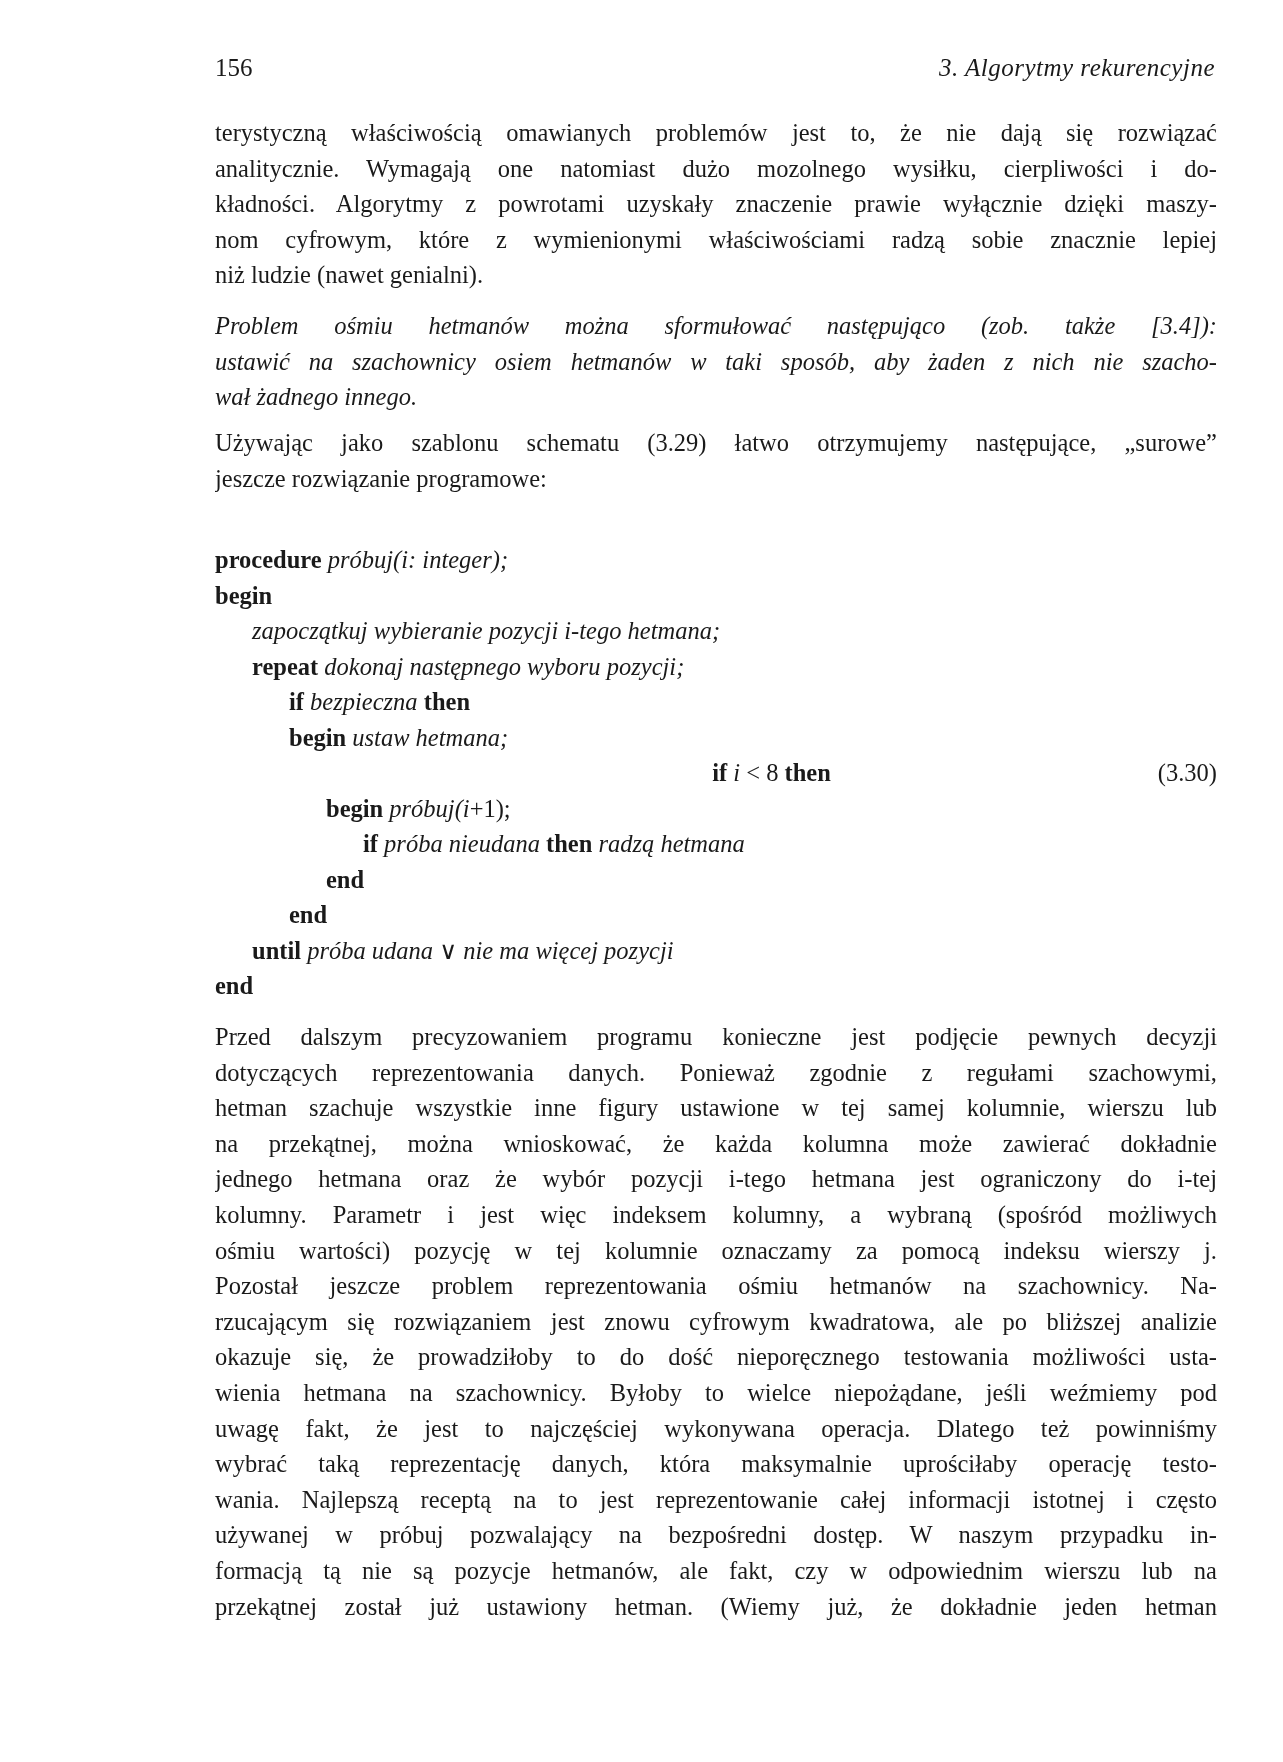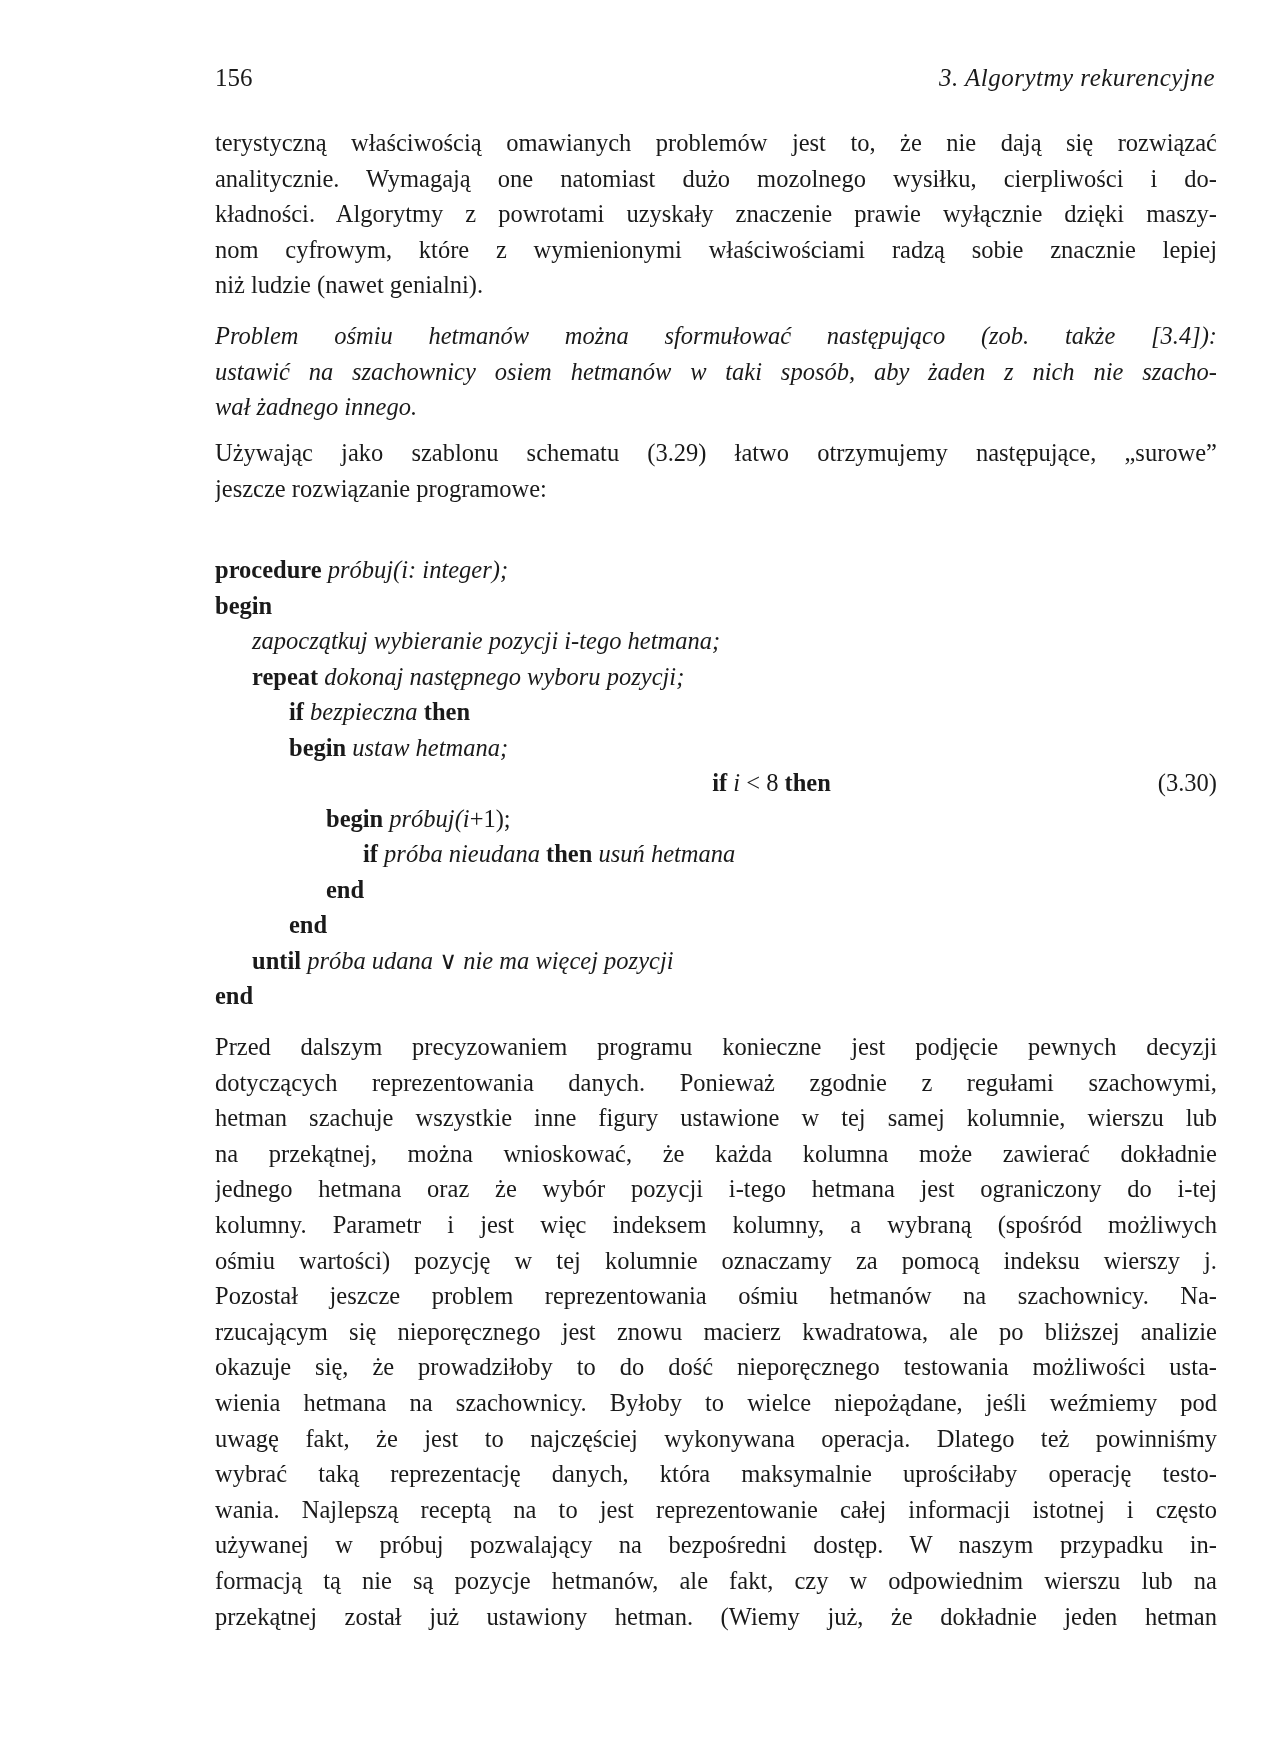--- a/index.html
+++ b/index.html
@@ -1,21 +1,21 @@
 <!DOCTYPE html>
 <html><head>
 <meta charset="utf-8">
 <style>
   html, body { margin: 0; padding: 0; background: #ffffff; }
   body {
     width: 1283px; height: 1762px; position: relative; overflow: hidden;
     font-family: "Liberation Serif", "DejaVu Serif", serif;
     color: #1a1a1a;
   }
-  .page { position: absolute; left: 0; top: 14px; width: 1283px; height: 1430px; }
+  .page { position: absolute; left: 0; top: 4px; width: 1283px; height: 1430px; }
   .header {
     position: absolute; top: 50px; left: 215px; width: 1000px;
     display: flex; justify-content: space-between; align-items: baseline;
     font-size: 25px;
   }
   .header .title { font-style: italic; letter-spacing: 0.5px; }
   .block { position: absolute; left: 215px; width: 1002px; font-size: 24.5px; }
   .line {
     height: 35.6px; line-height: 35.6px; white-space: nowrap;
     text-align: justify; text-align-last: justify; overflow: hidden;
@@ -58,37 +58,37 @@
 
   <div class="code" id="procedure" style="top:522px;">
       <div class="cline" style="padding-left: 0px; margin-top: 16px;"><span class="kw">procedure</span><span class="it"> próbuj(i: integer);</span></div>
       <div class="cline" style="padding-left: 0px;"><span class="kw">begin</span></div>
       <div class="cline" style="padding-left: 37px;"><span class="it">zapoczątkuj wybieranie pozycji i-tego hetmana;</span></div>
       <div class="cline" style="padding-left: 37px;"><span class="kw">repeat</span><span class="it"> dokonaj następnego wyboru pozycji;</span></div>
       <div class="cline" style="padding-left: 74px;"><span class="kw">if</span><span class="it"> bezpieczna </span><span class="kw">then</span></div>
       <div class="cline" style="padding-left: 74px;"><span class="kw">begin</span><span class="it"> ustaw hetmana;</span></div>
       <div class="cline" style="padding-left: 111px; text-align: center;"><span class="kw">if</span><span class="it"> i</span><span class=""> &lt; 8 </span><span class="kw">then</span><span class="eqnum">(3.30)</span></div>
       <div class="cline" style="padding-left: 111px;"><span class="kw">begin</span><span class="it"> próbuj(i</span><span class="">+1);</span></div>
-      <div class="cline" style="padding-left: 148px;"><span class="kw">if</span><span class="it"> próba nieudana </span><span class="kw">then</span><span class="it"> usuń hetmana</span></div>
+      <div class="cline" style="padding-left: 148px;"><span class="kw">if</span><span class="it"> próba nieudana </span><span class="kw">then</span><span class="it"> radzą hetmana</span></div>
       <div class="cline" style="padding-left: 111px;"><span class="kw">end</span></div>
       <div class="cline" style="padding-left: 74px;"><span class="kw">end</span></div>
       <div class="cline" style="padding-left: 37px;"><span class="kw">until</span><span class="it"> próba udana </span><span class="">∨</span><span class="it"> nie ma więcej pozycji</span></div>
       <div class="cline" style="padding-left: 0px;"><span class="kw">end</span></div>
     </div>
 
   <div class="block" style="top:1015px;">
     <div class="line">Przed dalszym precyzowaniem programu konieczne jest podjęcie pewnych decyzji</div>
     <div class="line">dotyczących reprezentowania danych. Ponieważ zgodnie z regułami szachowymi,</div>
     <div class="line">hetman szachuje wszystkie inne figury ustawione w tej samej kolumnie, wierszu lub</div>
     <div class="line">na przekątnej, można wnioskować, że każda kolumna może zawierać dokładnie</div>
     <div class="line">jednego hetmana oraz że wybór pozycji i-tego hetmana jest ograniczony do i-tej</div>
     <div class="line">kolumny. Parametr i jest więc indeksem kolumny, a wybraną (spośród możliwych</div>
     <div class="line">ośmiu wartości) pozycję w tej kolumnie oznaczamy za pomocą indeksu wierszy j.</div>
     <div class="line">Pozostał jeszcze problem reprezentowania ośmiu hetmanów na szachownicy. Na-</div>
-    <div class="line">rzucającym się nieporęcznego jest znowu macierz kwadratowa, ale po bliższej analizie</div>
+    <div class="line">rzucającym się rozwiązaniem jest znowu cyfrowym kwadratowa, ale po bliższej analizie</div>
     <div class="line">okazuje się, że prowadziłoby to do dość nieporęcznego testowania możliwości usta-</div>
     <div class="line">wienia hetmana na szachownicy. Byłoby to wielce niepożądane, jeśli weźmiemy pod</div>
     <div class="line">uwagę fakt, że jest to najczęściej wykonywana operacja. Dlatego też powinniśmy</div>
     <div class="line">wybrać taką reprezentację danych, która maksymalnie uprościłaby operację testo-</div>
     <div class="line">wania. Najlepszą receptą na to jest reprezentowanie całej informacji istotnej i często</div>
     <div class="line">używanej w próbuj pozwalający na bezpośredni dostęp. W naszym przypadku in-</div>
     <div class="line">formacją tą nie są pozycje hetmanów, ale fakt, czy w odpowiednim wierszu lub na</div>
     <div class="line">przekątnej został już ustawiony hetman. (Wiemy już, że dokładnie jeden hetman</div>
   </div>
 

